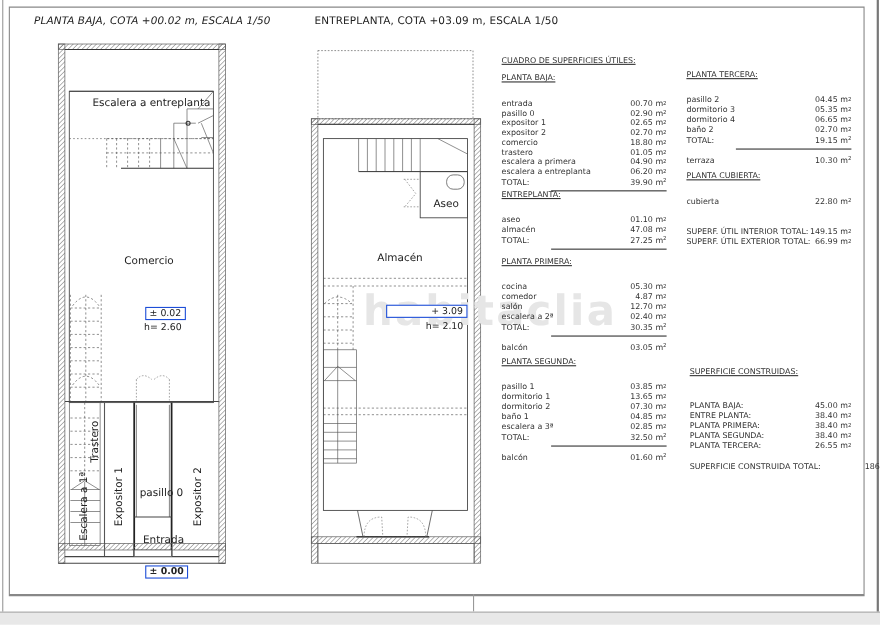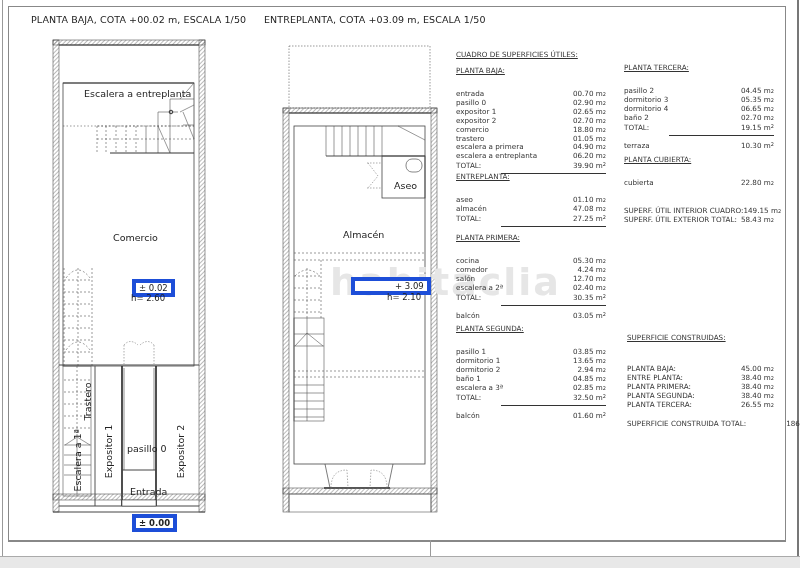--- a/index.html
+++ b/index.html
@@ -6,40 +6,40 @@
   body{width:800px;height:568px;position:relative;overflow:hidden;font-family:"DejaVu Sans","Liberation Sans",sans-serif;color:#333;}
   .frame-outer{position:absolute;left:2px;top:0;width:794px;height:564px;border-left:1px solid #999;border-right:2px solid #777;}
   .frame-inner{position:absolute;left:8px;top:6px;width:776px;height:533px;border:1px solid #888;border-bottom:2px solid #888;}
   .bottom-bar{position:absolute;left:0;top:556px;width:800px;height:12px;background:#e8e8e8;border-top:1px solid #aaa;}
   .bottom-tick{position:absolute;left:430px;top:540px;width:1px;height:16px;background:#999;}
   .title{position:absolute;font-size:9.5px;color:#222;letter-spacing:0.1px;white-space:nowrap;}
   .plan{position:absolute;}
   .lbl{position:absolute;font-size:9.5px;color:#222;white-space:nowrap;}
   .lbl-sm{position:absolute;font-size:8.5px;color:#222;white-space:nowrap;}
   .lbl-v{position:absolute;font-size:9.5px;color:#222;white-space:nowrap;transform:rotate(-90deg);transform-origin:center;}
-  .tag{position:absolute;font-size:8.5px;border:4px solid #1d4ed8;padding:0 3px;background:#fff;white-space:nowrap;color:#222;}
+  .tag{position:absolute;font-size:8.5px;border:1px solid #1d4ed8;padding:0 3px;background:#fff;white-space:nowrap;color:#222;}
   .wm{position:absolute;left:330px;top:260px;font-size:38px;color:#e6e6e6;font-weight:bold;letter-spacing:2px;}
   .tbl{position:absolute;font-size:7.2px;color:#333;}
   .tbl .hd{text-decoration:underline;margin-bottom:15px;white-space:nowrap;}
   .tbl .row{display:flex;justify-content:space-between;line-height:8.9px;white-space:nowrap;}
   .tbl .tot{display:flex;justify-content:space-between;white-space:nowrap;margin-top:0;position:relative;}
   .tbl .tot .line{position:absolute;left:45px;right:0;bottom:-4px;height:1px;background:#333;}
   .tbl .extra{display:flex;justify-content:space-between;white-space:nowrap;margin-top:9px;gap:40px;}
   sup{font-size:5px;vertical-align:top;}
 </style>
 </head>
 <body>
 
 <div class="frame-outer"></div>
 <div class="frame-inner"></div>
 <div class="bottom-tick"></div>
 <div class="bottom-bar"></div>
 
-<div class="title" style="left:31px;top:14px;">PLANTA BAJA, COTA +00.02 m, ESCALA 1/50</div>
-<div class="title" style="left:264px;top:14px;">ENTREPLANTA, COTA +03.09 m, ESCALA 1/50</div>
+<div class="title" style="left:31px;top:14px;font-style:italic;">PLANTA BAJA, COTA +00.02 m, ESCALA 1/50</div>
+<div class="title" style="left:286px;top:14px;">ENTREPLANTA, COTA +03.09 m, ESCALA 1/50</div>
 
 <svg class="plan" style="left:0;top:0;" width="440" height="540">
   <defs>
     <pattern id="hatch" width="3" height="3" patternUnits="userSpaceOnUse" patternTransform="rotate(45)">
       <line x1="0" y1="0" x2="0" y2="3" stroke="#777" stroke-width="1"></line>
     </pattern>
   </defs>
 
   <rect x="53" y="40" width="6" height="472" fill="url(#hatch)" stroke="#555" stroke-width="0.6"></rect>
   <rect x="199" y="40" width="6" height="472" fill="url(#hatch)" stroke="#555" stroke-width="0.6"></rect>
@@ -283,21 +283,21 @@
 </div>
 
 <div class="tbl" style="left:456px;top:233px;width:150px;">
   <div class="hd">PLANTA PRIMERA:</div>
   <div class="row">
       <span>cocina</span>
       <span><span>05.30</span> m<sup>2</sup></span>
     </div>
   <div class="row">
       <span>comedor</span>
-      <span><span>4.24</span> m<sup>2</sup></span>
+      <span><span>4.87</span> m<sup>2</sup></span>
     </div>
   <div class="row">
       <span>salón</span>
       <span><span>12.70</span> m<sup>2</sup></span>
     </div>
   <div class="row">
       <span>escalera a 2ª</span>
       <span><span>02.40</span> m<sup>2</sup></span>
     </div>
   <div class="tot">
@@ -316,21 +316,21 @@
   <div class="row">
       <span>pasillo 1</span>
       <span><span>03.85</span> m<sup>2</sup></span>
     </div>
   <div class="row">
       <span>dormitorio 1</span>
       <span><span>13.65</span> m<sup>2</sup></span>
     </div>
   <div class="row">
       <span>dormitorio 2</span>
-      <span><span>2.94</span> m<sup>2</sup></span>
+      <span><span>07.30</span> m<sup>2</sup></span>
     </div>
   <div class="row">
       <span>baño 1</span>
       <span><span>04.85</span> m<sup>2</sup></span>
     </div>
   <div class="row">
       <span>escalera a 3ª</span>
       <span><span>02.85</span> m<sup>2</sup></span>
     </div>
   <div class="tot">
@@ -376,26 +376,26 @@
 <div class="tbl" style="left:624px;top:155px;width:150px;">
   <div class="hd">PLANTA CUBIERTA:</div>
   <div class="row" style="margin-top:7px;">
       <span>cubierta</span>
       <span><span>22.80</span> m<sup>2</sup></span>
     </div>
 </div>
 
 <div class="tbl" style="left:624px;top:207px;width:150px;">
   <div class="row">
-      <span>SUPERF. ÚTIL INTERIOR CUADRO:</span>
+      <span>SUPERF. ÚTIL INTERIOR TOTAL:</span>
       <span><span>149.15</span> m<sup>2</sup></span>
     </div>
   <div class="row">
       <span>SUPERF. ÚTIL EXTERIOR TOTAL:</span>
-      <span><span>58.43</span> m<sup>2</sup></span>
+      <span><span>66.99</span> m<sup>2</sup></span>
     </div>
 </div>
 
 <div class="tbl" style="left:627px;top:333px;width:147px;">
   <div class="hd">SUPERFICIE CONSTRUIDAS:</div>
   <div style="height:8px;"></div>
   <div class="row">
       <span>PLANTA BAJA:</span>
       <span><span>45.00</span> m<sup>2</sup></span>
     </div>

